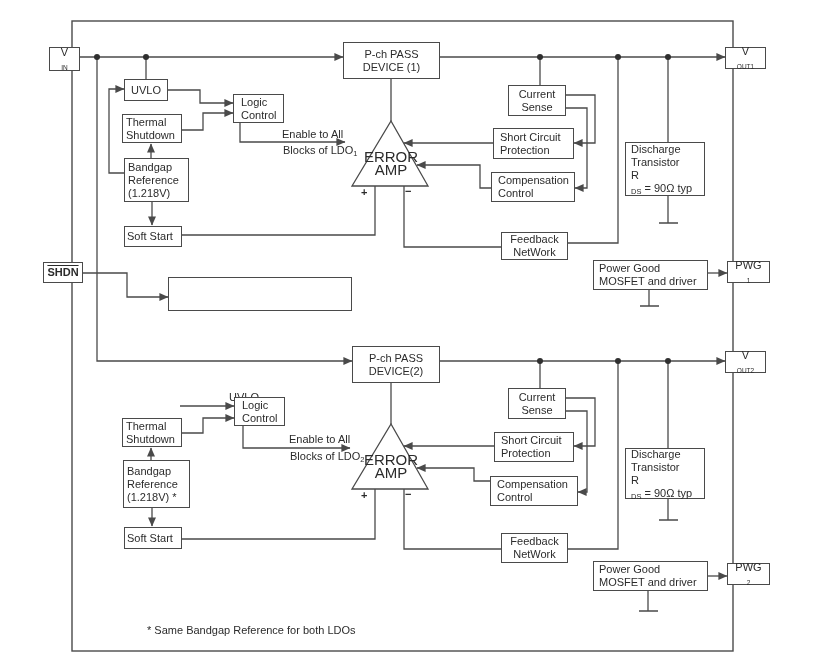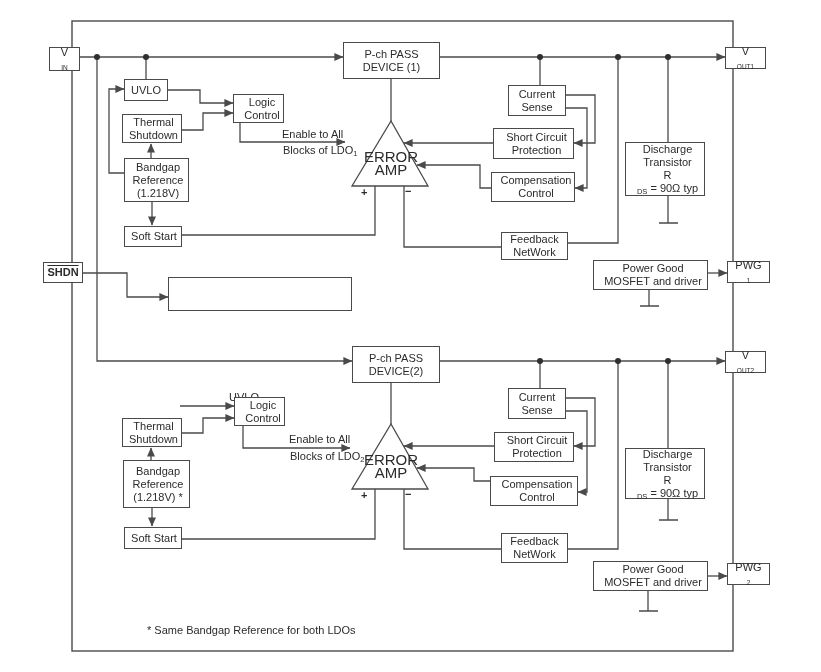--- a/index.html
+++ b/index.html
@@ -3,21 +3,21 @@
 <meta charset="utf-8">
 <style>
   html,body{margin:0;padding:0;background:#fff;}
   #stage{position:relative;width:821px;height:672px;background:#ffffff;overflow:hidden;
          font-family:"Liberation Sans", sans-serif;color:#2b2b2b;}
   #wires{position:absolute;left:0;top:0;}
   .box{position:absolute;box-sizing:border-box;border:1.2px solid #4a4a4a;background:#fff;
        display:flex;flex-direction:column;justify-content:center;
        font-size:11px;line-height:13px;color:#2b2b2b;}
   .tc{text-align:center;}
-  .tl{text-align:center;}
+  .tl{text-align:left;}
   .box span{display:block;}
   .lbl{position:absolute;font-size:11px;line-height:13px;white-space:nowrap;padding-left:39px;}
   sub{font-size:7.5px;line-height:0;vertical-align:-2px;}
   .pin{font-size:11px;}
   .pin sub{font-size:6.5px;vertical-align:-1px;}
   .over{text-decoration:overline;font-weight:bold;}
   .sign{position:absolute;font-size:11px;font-weight:bold;line-height:11px;}
   .amp-text{position:absolute;width:78px;text-align:center;font-size:15px;line-height:13px;}
   .amp-text span{display:block;}
 </style>

